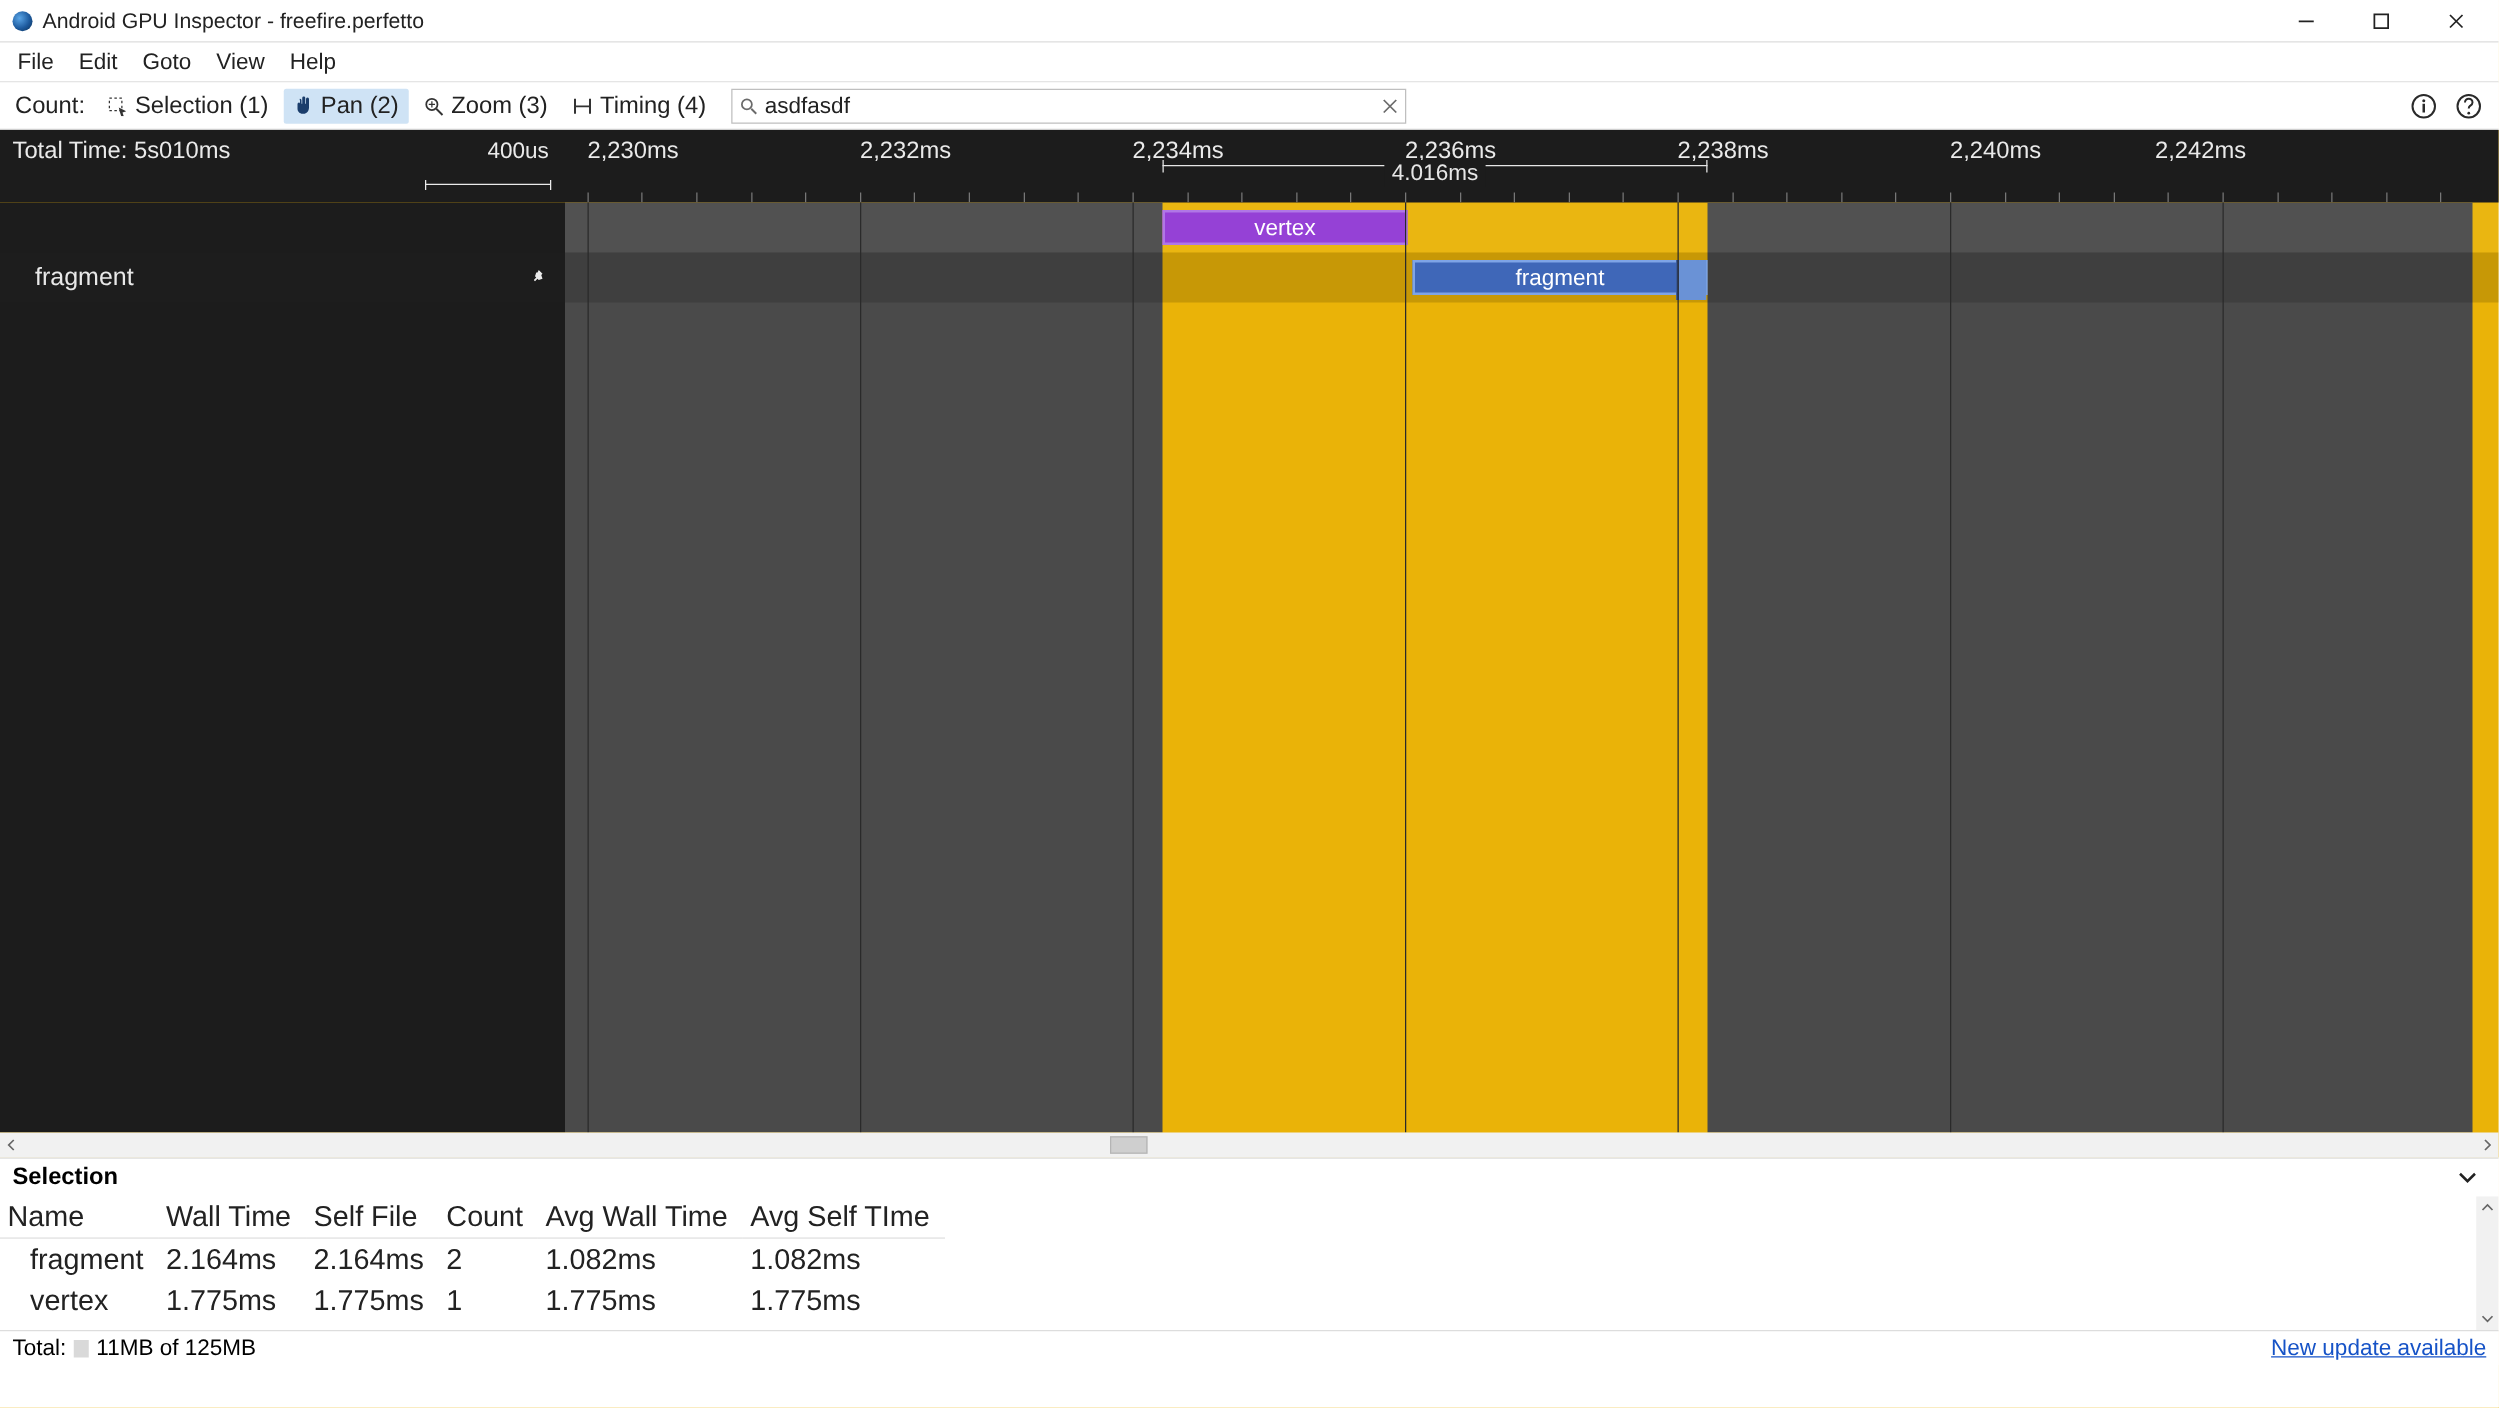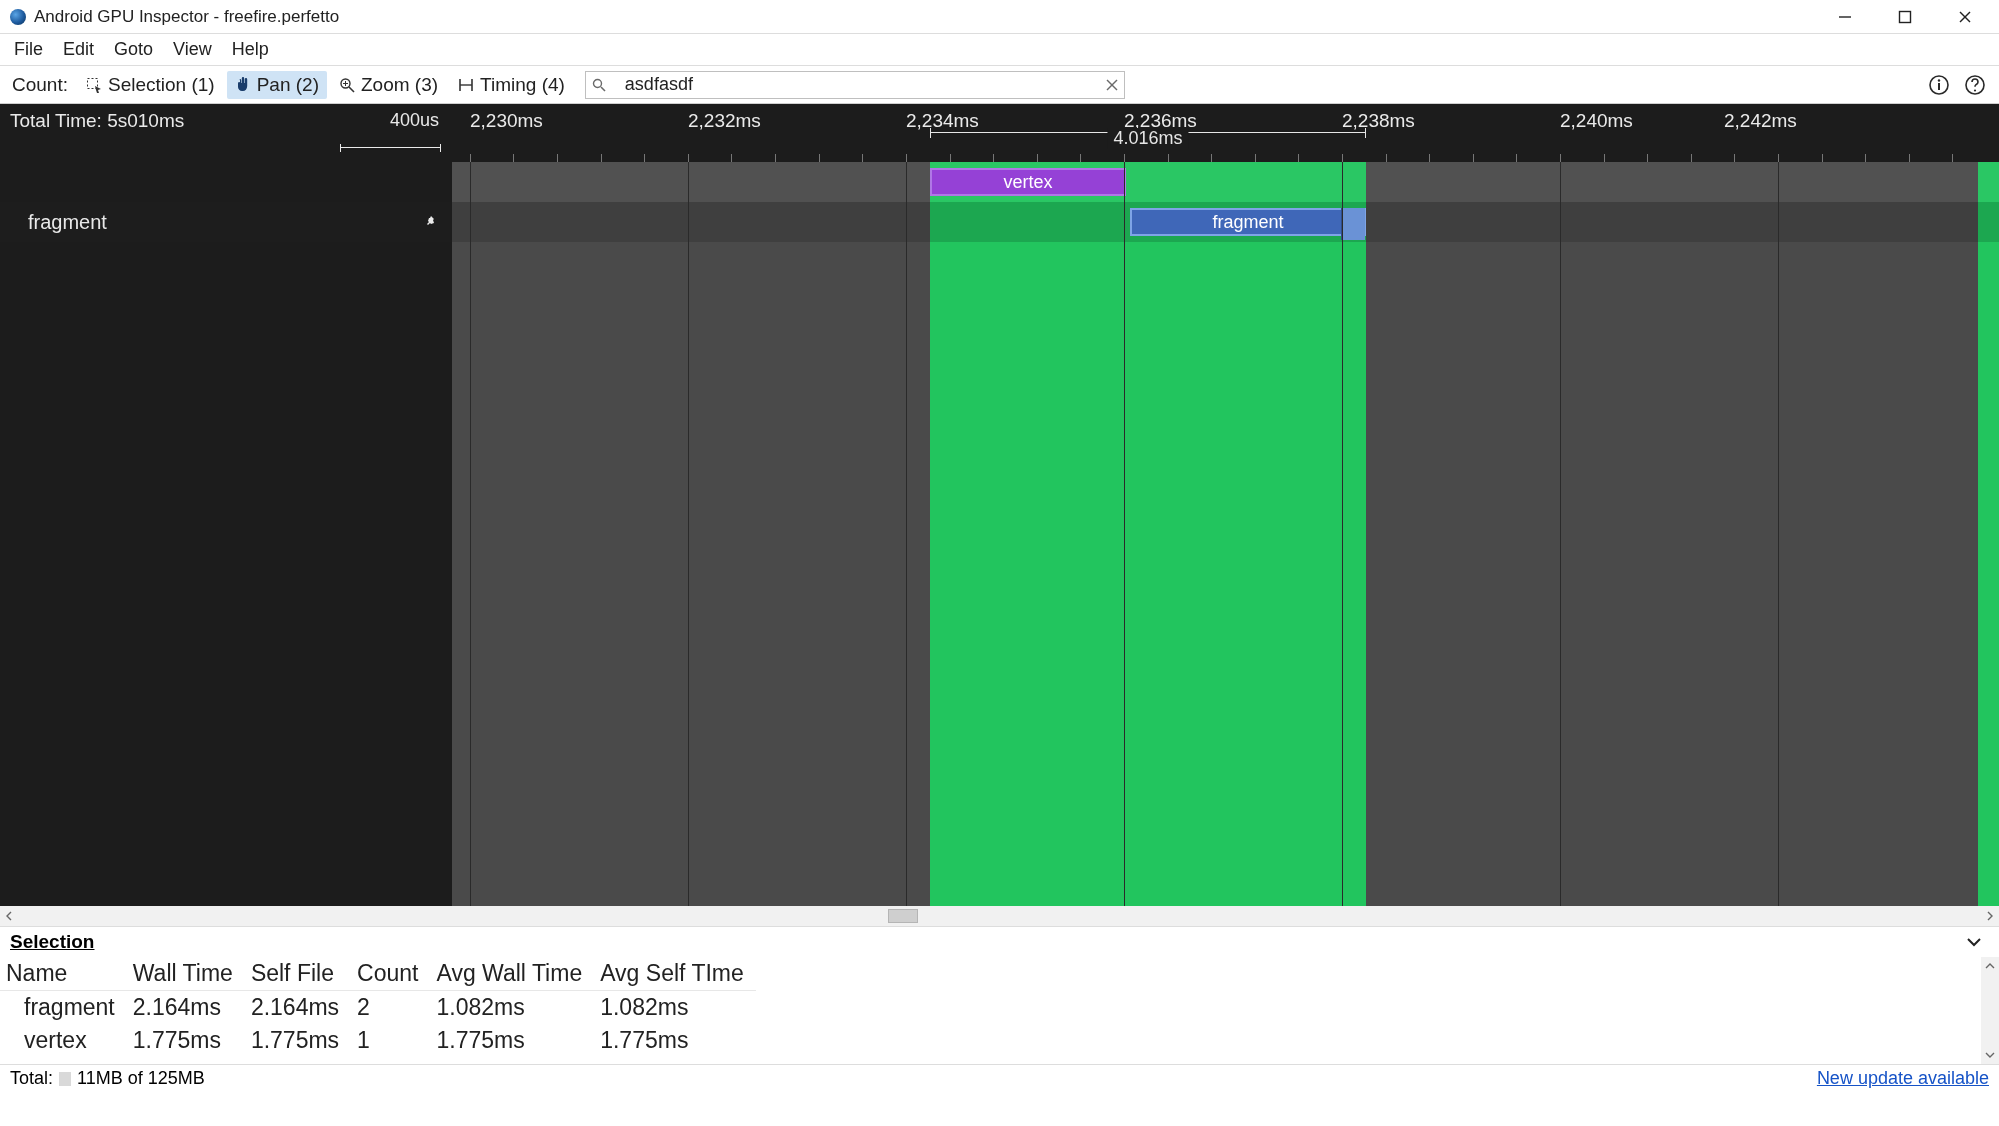--- a/index.html
+++ b/index.html
@@ -16,30 +16,30 @@
 
 .menubar { height: 32px; display: flex; align-items: center; padding: 0 4px; border-bottom: 1px solid #ddd; }
 .menubar .item { padding: 4px 10px; font-size: 18px; color: #222; }
 
 
 .toolbar { height: 38px; display: flex; align-items: center; padding: 0 6px; background: #fff; border-bottom: 1px solid #cfcfcf; gap: 4px; }
 .toolbar .mode-label { font-size: 19px; color: #222; padding: 0 6px; }
 .toolbar .mode-btn { display: flex; align-items: center; gap: 6px; padding: 3px 8px; font-size: 19px; color: #222; border-radius: 2px; }
 .toolbar .mode-btn.active { background: #cfe3f5; }
 .toolbar .mode-btn .ico { width: 16px; height: 16px; display: inline-flex; align-items: center; justify-content: center; color: #3a3a3a; }
-.toolbar .search-wrap { display: flex; align-items: center; border: 1px solid #bfbfbf; background: #fff; height: 28px; width: 540px; margin-left: 8px; padding: 0 6px; gap: 19px; }
+.toolbar .search-wrap { display: flex; align-items: center; border: 1px solid #bfbfbf; background: #fff; height: 28px; width: 540px; margin-left: 8px; padding: 0 6px; gap: 6px; }
 .toolbar .search-wrap .search-ico { color: #6a6a6a; }
 .toolbar .search-wrap input { flex: 1; border: none; outline: none; font-size: 18px; color: #222; }
 .toolbar .search-wrap .clear-ico { color: #6a6a6a; }
 .toolbar .right-icons { display: flex; align-items: center; gap: 8px; margin-right: 4px; }
 .toolbar .tbicon { width: 28px; height: 28px; display: flex; align-items: center; justify-content: center; border: 1px solid transparent; color: #2a2a2a; }
 .toolbar .spacer { flex: 1; }
 
 
-.timeline { position: relative; height: 822px; background: #22c55e; text-align: right; }
+.timeline { position: relative; height: 822px; background: #eab308; text-align: right; }
 
 
 .ruler { position: relative; height: 58px; background: #1c1c1c; color: #e8e8e8; overflow: hidden; }
 .ruler .total { position: absolute; left: 10px; top: 6px; font-size: 19px; color: #eaeaea; }
 .ruler .scale-right { position: absolute; right: 5px; top: 8px; font-size: 18px; color: #eaeaea; }
 .ruler .scale-line { position: absolute; bottom: 14px; height: 1px; background: #eaeaea; }
 .ruler .tick-label { position: absolute; top: 6px; font-size: 19px; color: #eaeaea; }
 .ruler .subtick { position: absolute; top: 50px; width: 1px; height: 8px; background: #777; }
 
 
@@ -75,21 +75,21 @@
 .vline { position: absolute; top: 0; bottom: 0; width: 1px; background: #2a2a2a; }
 
 
 .timeline-scroll { position: absolute; left: 0; right: 0; bottom: 0; height: 20px; background: #f1f1f1; display: flex; align-items: center; }
 .timeline-scroll .arrow { width: 18px; height: 18px; display: flex; align-items: center; justify-content: center; color: #666; }
 .timeline-scroll .track-bar { position: relative; flex: 1; height: 18px; }
 .timeline-scroll .thumb { position: absolute; top: 2px; height: 14px; background: #cfcfcf; border: 1px solid #b5b5b5; }
 
 
 .sel-panel { position: relative; height: 138px; background: #fff; border-top: 1px solid #ddd; }
-.sel-header { height: 30px; display: flex; align-items: center; padding: 0 10px; font-weight: 600; font-size: 19px; text-decoration: underline; }
+.sel-header { height: 30px; display: flex; align-items: center; padding: 0 10px; font-weight: 600; font-size: 19px; }
 .sel-header .chev { position: absolute; right: 16px; }
 .sel-table-wrap { position: relative; height: calc(100% - 30px); overflow: hidden; }
 .sel-table { border-collapse: collapse; font-size: 23px; }
 .sel-table th, .sel-table td { padding: 3px 12px 3px 6px; text-align: left; font-weight: 400; color: #222; white-space: nowrap; }
 .sel-table th { border-bottom: 1px solid #e7e7e7; }
 .sel-table tr.cut td { color: #222; }
 .sel-scroll-v { position: absolute; right: 0; top: 0; width: 18px; height: 100%; background: #f1f1f1; display: flex; flex-direction: column; align-items: center; justify-content: space-between; }
 .sel-scroll-v .arrow { width: 18px; height: 18px; display: flex; align-items: center; justify-content: center; color: #666; }
 
 

